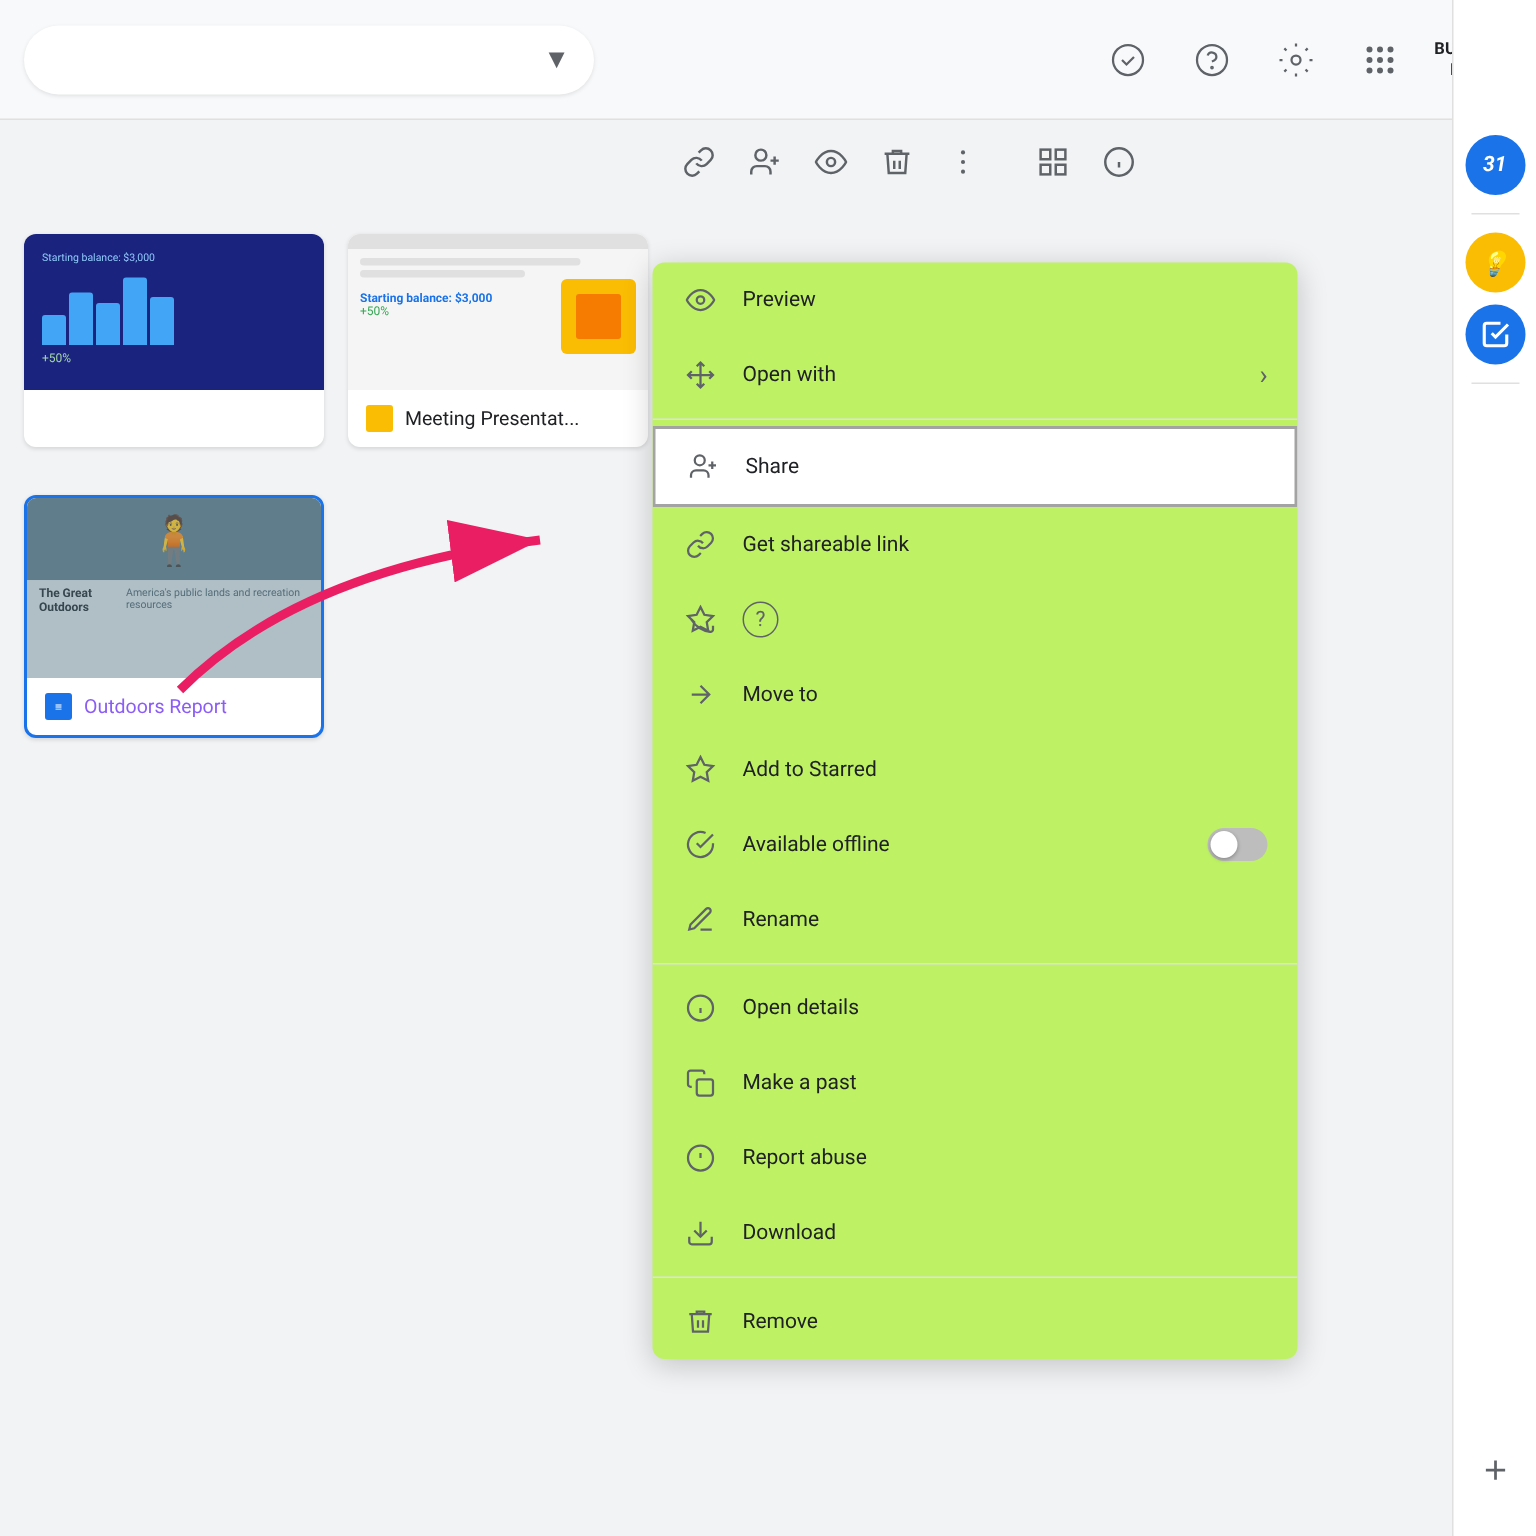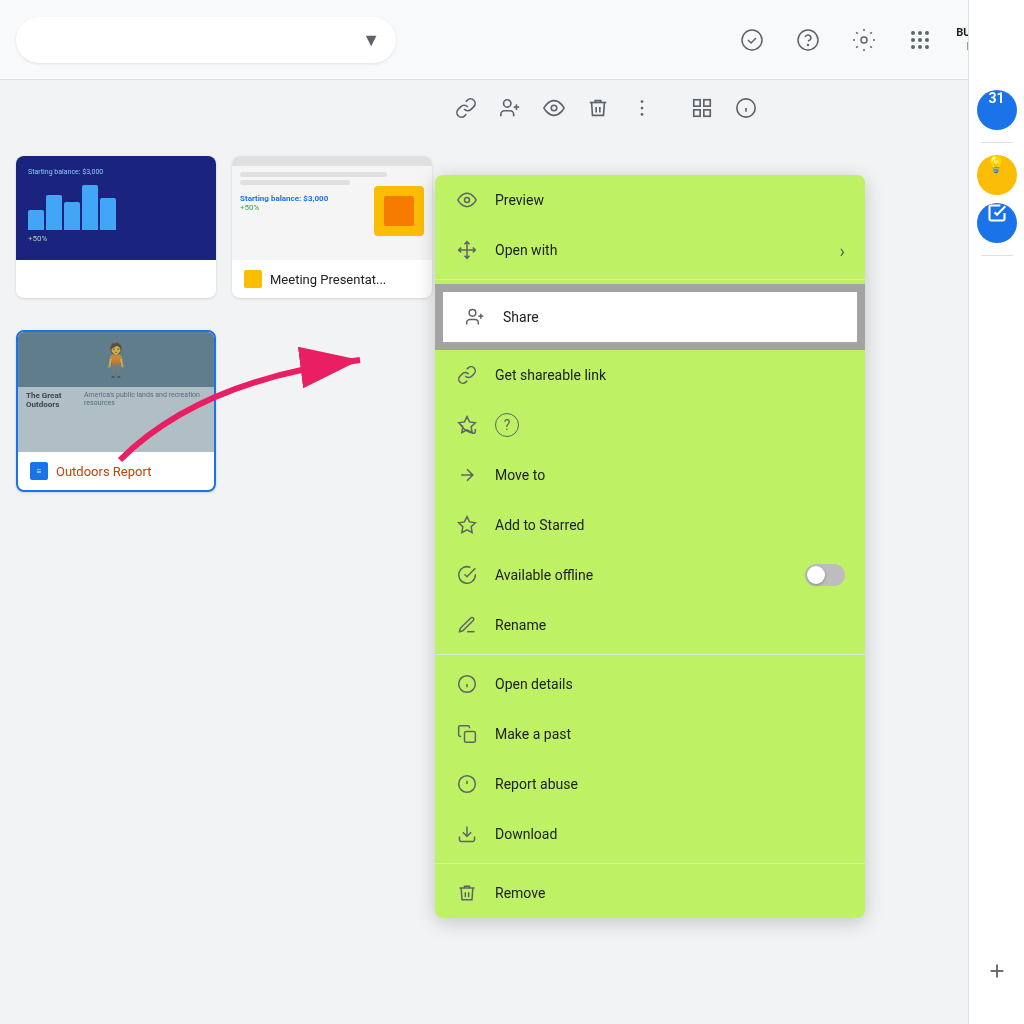--- a/index.html
+++ b/index.html
@@ -101,26 +101,27 @@
       align-items: center;
       padding-top: 90px;
       gap: 8px;
       z-index: 1;
     }
 
     .sidebar-icon {
       width: 40px;
       height: 40px;
       display: flex;
-      align-items: flex-start;
+      align-items: center;
       justify-content: center;
       border-radius: 50%;
       cursor: pointer;
       font-size: 20px;
       color: #5f6368;
+      font-style: italic;
     }
 
     .sidebar-icon.calendar { background: #1a73e8; color: #fff; font-size: 14px; font-weight: bold; }
     .sidebar-icon.keep { background: #fbbc04; color: #fff; font-size: 16px; }
     .sidebar-icon.tasks { background: #1a73e8; color: #fff; }
     .sidebar-icon.add { color: #5f6368; font-size: 24px; margin-top: auto; margin-bottom: 16px; }
     .sidebar-divider { width: 32px; height: 1px; background: #e0e0e0; margin: 4px 0; }
 
     
     .main-content {
@@ -267,21 +268,21 @@
       display: flex;
       align-items: center;
       padding: 13px 20px;
       cursor: pointer;
       gap: 16px;
       position: relative;
     }
 
     .menu-item.share-item {
       background: #fff;
-      border: 8px solid #a3a3a3;
+      border: 2px solid #a3a3a3;
       border-radius: 0;
     }
 
     .menu-item-icon {
       width: 24px;
       height: 24px;
       display: flex;
       align-items: center;
       justify-content: center;
       color: #5f6368;
@@ -498,21 +499,21 @@
         </div>
         <div class="outdoors-bottom" style="background:#b0bec5;display:flex;flex-direction:row;padding:4px 8px;">
           <div style="font-size:8px;color:#37474f;font-weight:bold;">The Great Outdoors</div>
           <div style="font-size:7px;color:#546e7a;">America's public lands and recreation resources</div>
         </div>
       </div>
       <div class="outdoors-info">
         <div class="file-icon-small blue" style="border-radius:2px;display:flex;align-items:center;justify-content:center;">
           <span style="color:#fff;font-size:8px;font-weight:bold;">≡</span>
         </div>
-        <div class="file-card-name" style="color:#c2410c;">Outdoors Report</div>
+        <div class="file-card-name" style="color:#8b5cf6;">Outdoors Report</div>
       </div>
     </div>
 
   </div>
 </div>
 
 <svg class="pink-arrow" width="350" height="200" viewBox="0 0 350 200">
   <defs>
     <marker id="arrowhead" markerWidth="10" markerHeight="7" refX="10" refY="3.5" orient="auto">
       <polygon points="0 0, 10 3.5, 0 7" fill="#e91e63"></polygon>

